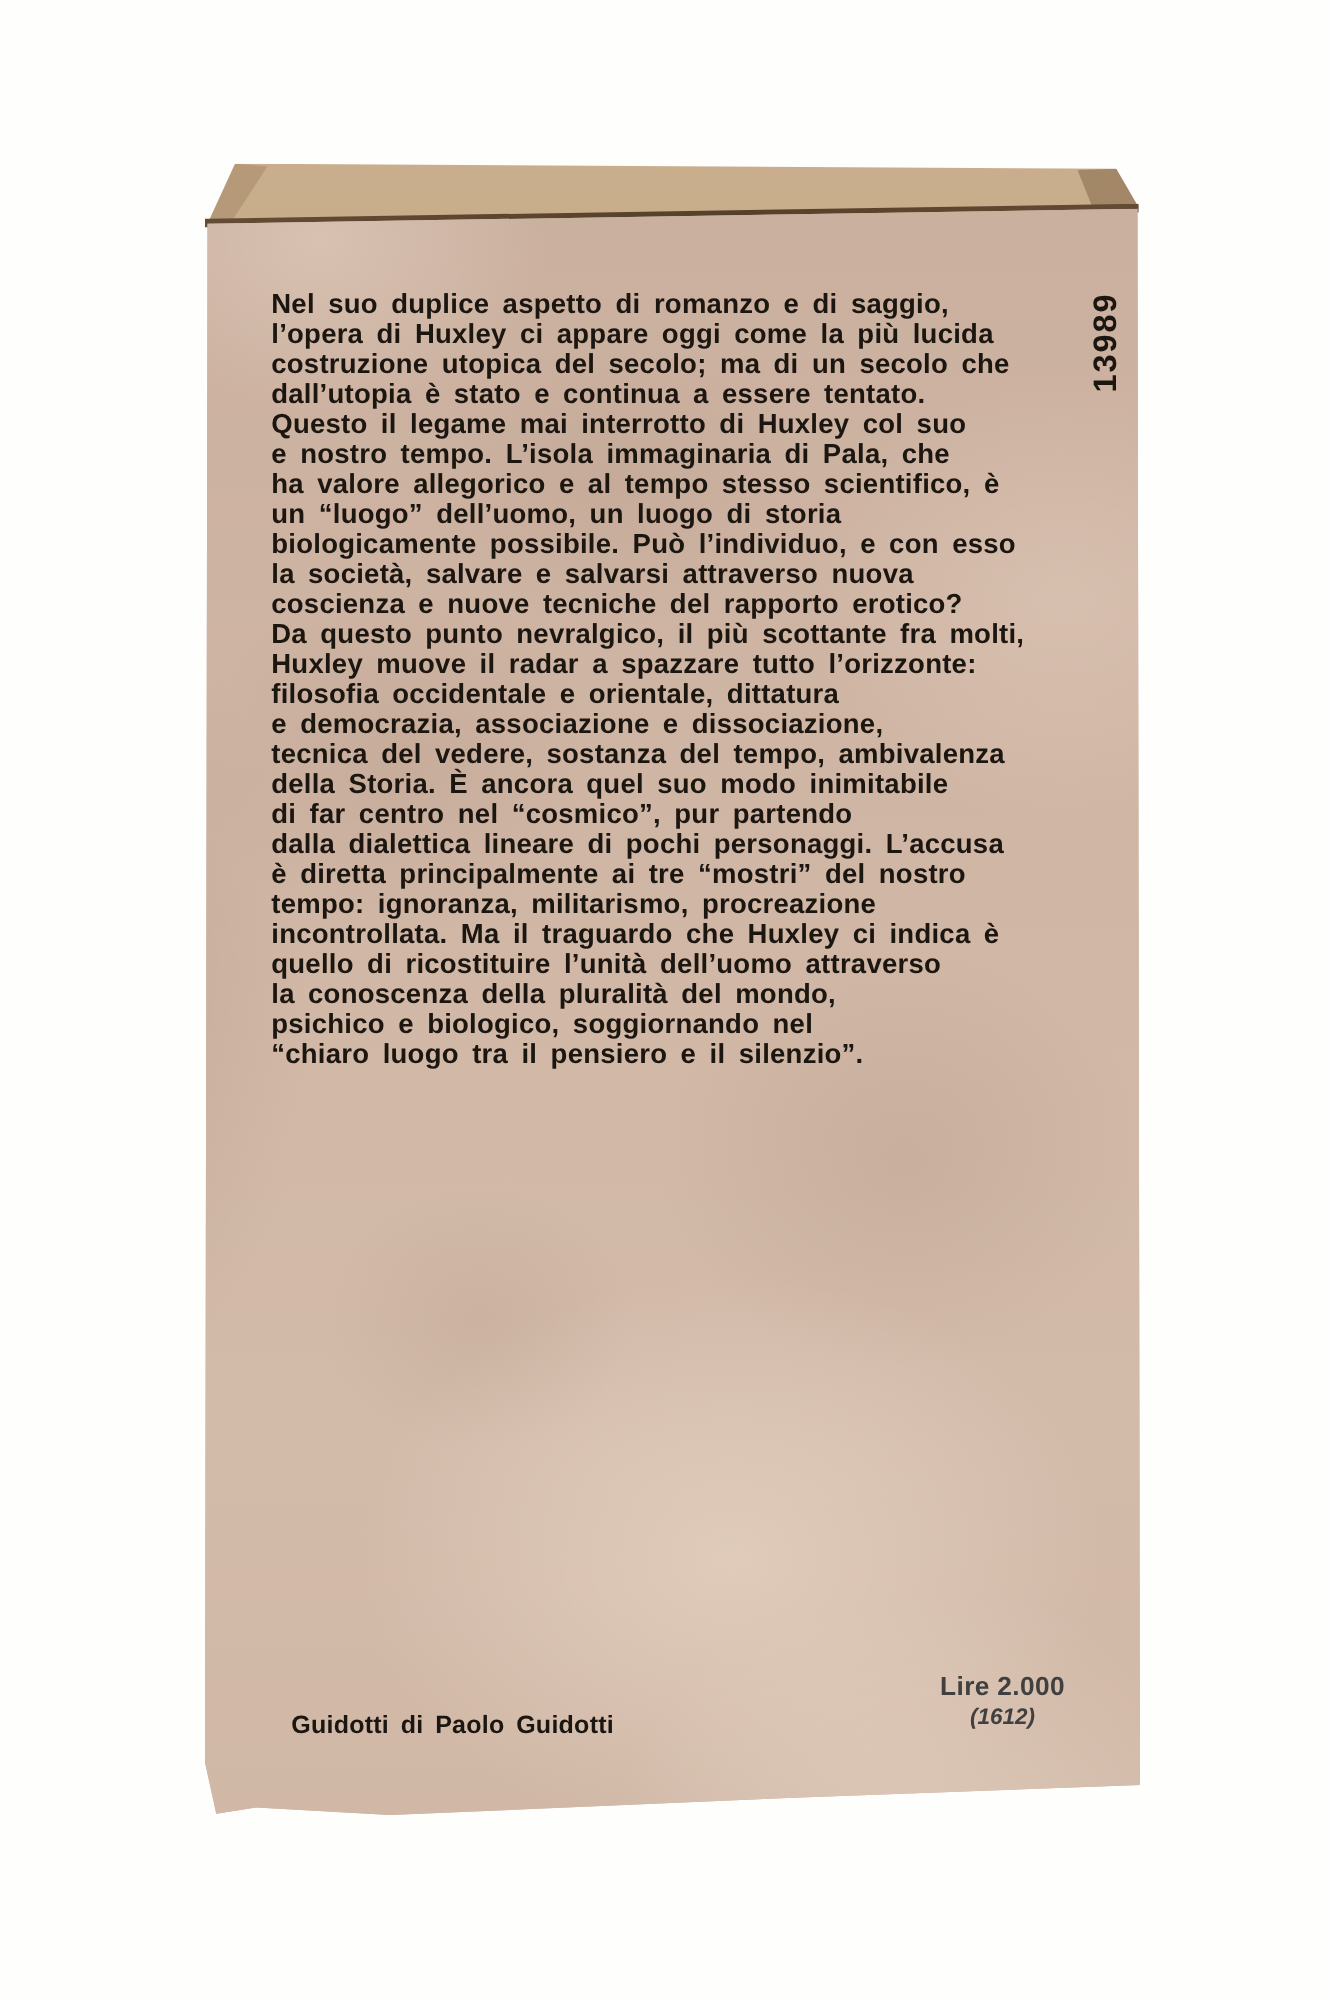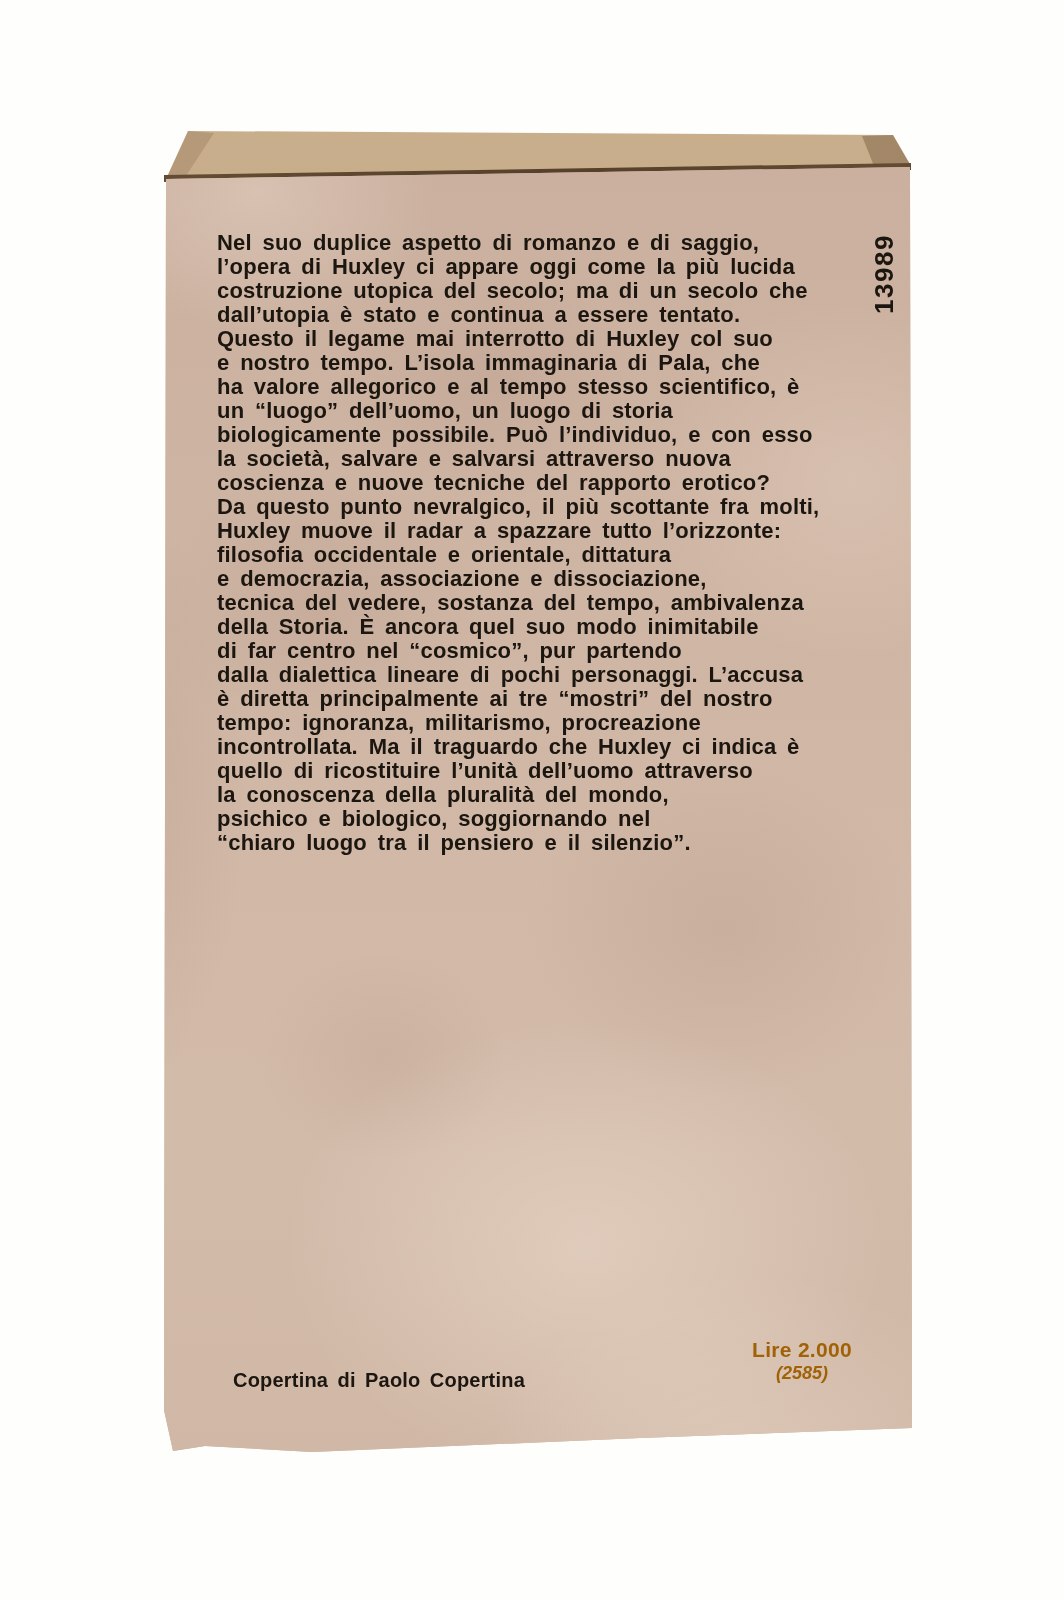--- a/index.html
+++ b/index.html
@@ -68,21 +68,21 @@
   .catalog{
     position:absolute;left:884px;top:274px;
     transform:translate(-50%,-50%) rotate(-90deg);
     transform-origin:center;
     font-size:26px;font-weight:bold;color:#1c1610;letter-spacing:1.5px;
     white-space:nowrap;
   }
 
   .price{
     position:absolute;left:742px;top:1338px;width:120px;
-    text-align:center;color:#a16207;
+    text-align:center;color:#404040;
   }
   .price-label{font-size:21px;font-weight:bold;letter-spacing:.3px;}
   .price-note{font-size:18px;font-weight:bold;font-style:italic;margin-top:1px;}
 
   .credit{
     position:absolute;left:233px;top:1369px;
     font-size:20px;font-weight:bold;color:#1c1610;
     letter-spacing:.2px;word-spacing:.18em;white-space:nowrap;
   }
 </style>
@@ -122,18 +122,18 @@
 incontrollata. Ma il traguardo che Huxley ci indica è
 quello di ricostituire l’unità dell’uomo attraverso
 la conoscenza della pluralità del mondo,
 psichico e biologico, soggiornando nel
 “chiaro luogo tra il pensiero e il silenzio”.</div>
 
   <div class="catalog">13989</div>
 
   <div class="price">
     <div class="price-label">Lire 2.000</div>
-    <div class="price-note">(2585)</div>
+    <div class="price-note">(1612)</div>
   </div>
 
-  <div class="credit">Copertina di Paolo Copertina</div>
+  <div class="credit">Guidotti di Paolo Guidotti</div>
 
 </div>
 
 </body></html>

